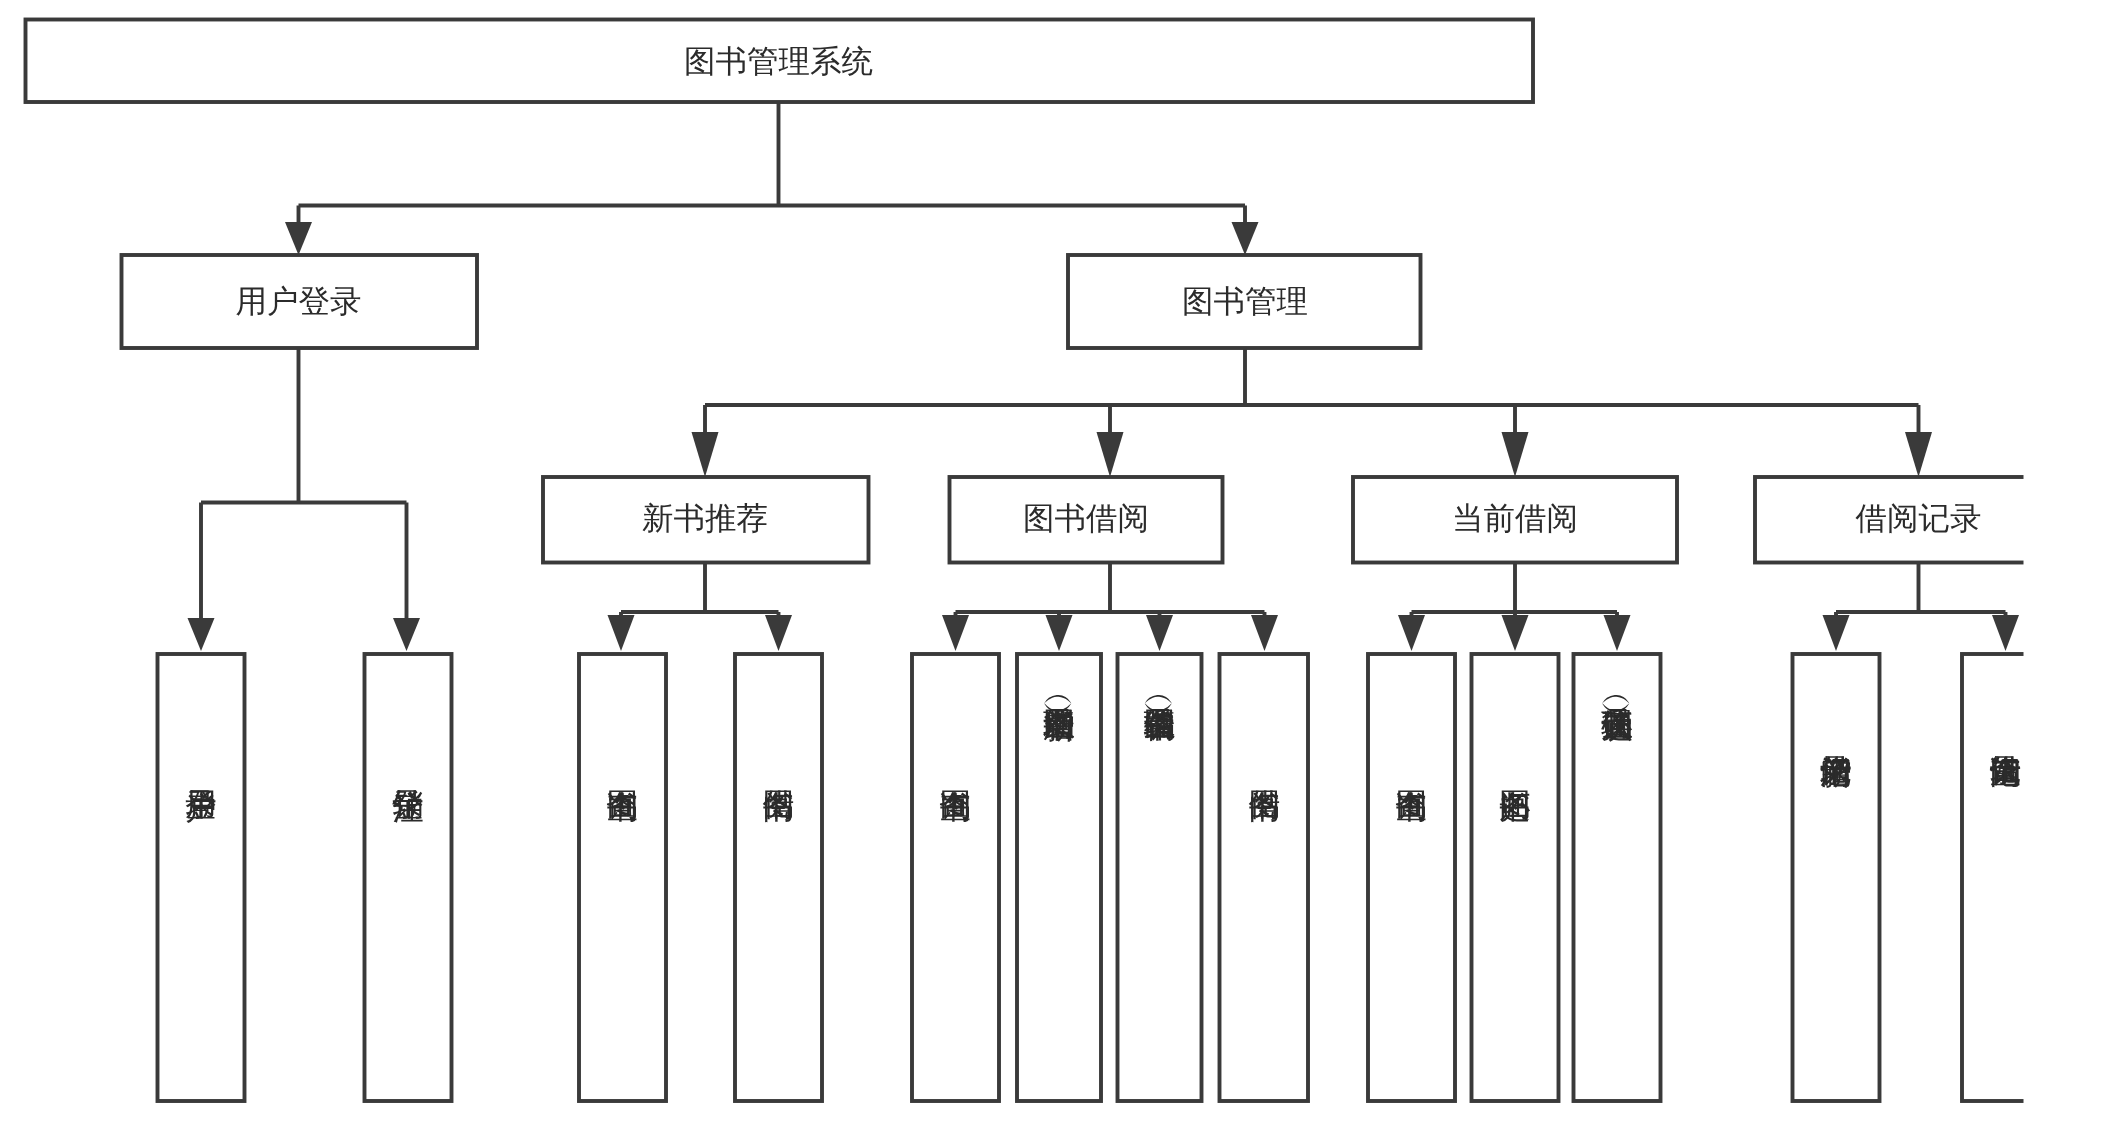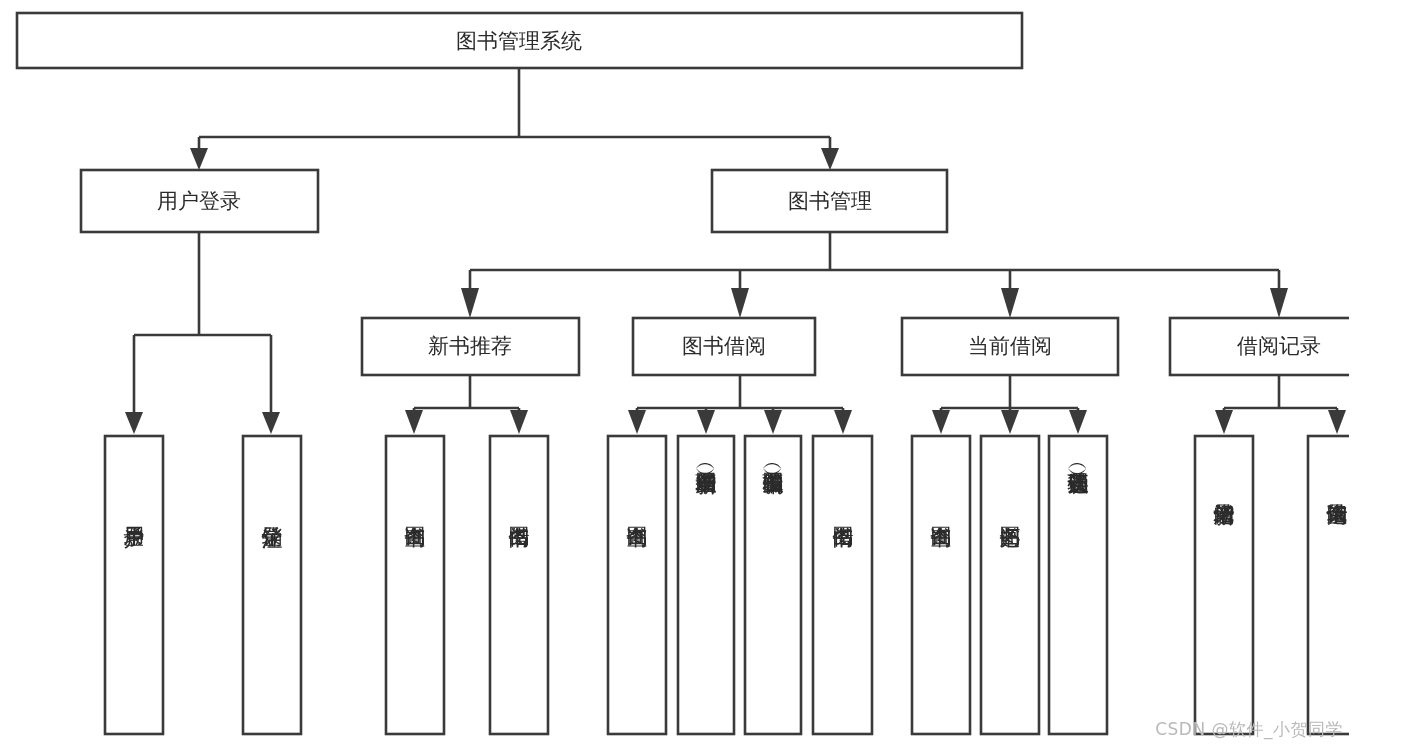--- a/index.html
+++ b/index.html
@@ -232,15 +232,14 @@
       <text class="node-label-v" x="1224" y="487" writing-mode="tb">新增借阅记录</text>
     </g>
 
     <g>
       <rect class="node-box" x="1308" y="436" width="58" height="298"></rect>
       <text class="node-label-v" x="1337" y="487" writing-mode="tb">查询借阅记录</text>
     </g>
 
   </svg>
 
-  <div class="watermark">CSDN @软件_小贺同学</div>
 
 </div>
 
 </body></html>

